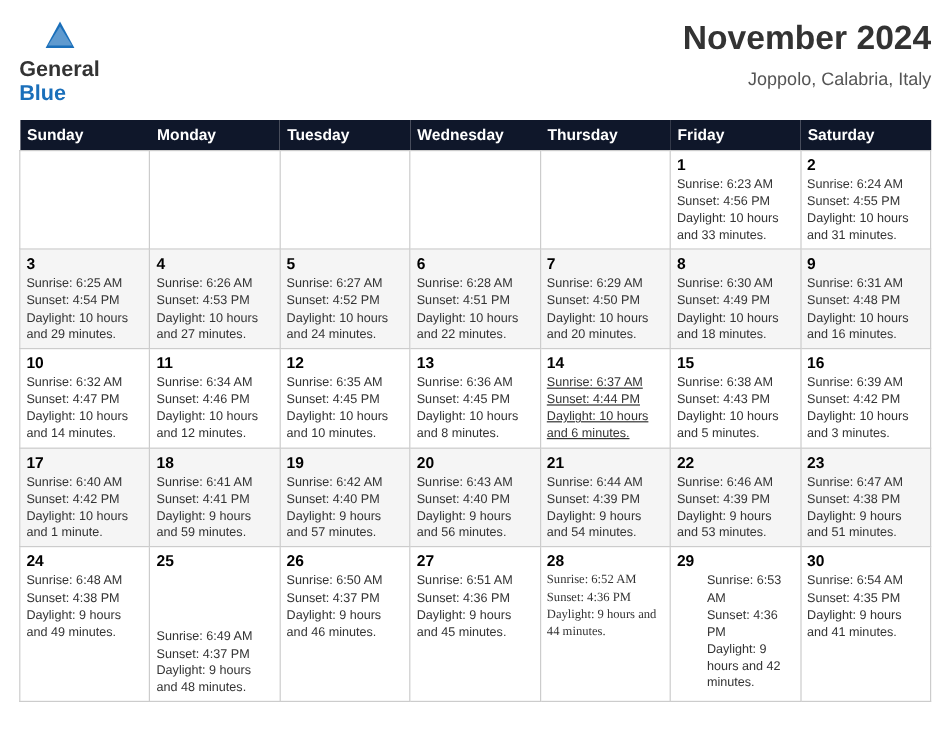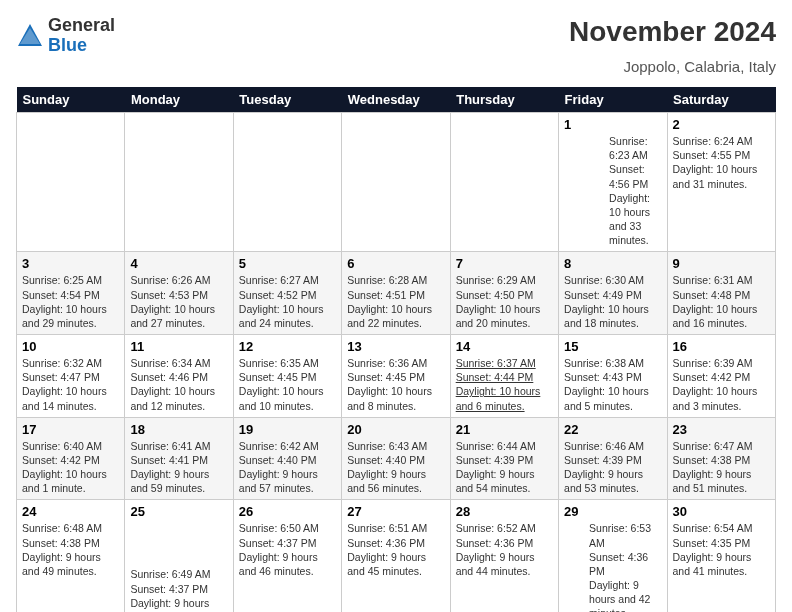--- a/index.html
+++ b/index.html
@@ -13,20 +13,21 @@
     .header {
       display: flex;
       justify-content: space-between;
       align-items: flex-start;
       margin-bottom: 12px;
     }
     .logo {
       display: flex;
       align-items: center;
       gap: 4px;
+      flex-direction: column;
     }
     .logo-text {
       font-size: 18px;
       font-weight: bold;
       line-height: 1.1;
     }
     .logo-general { color: #333; }
     .logo-blue { color: #1a6fba; }
     .logo-icon {
       width: 28px;
@@ -117,21 +118,21 @@
   </thead>
   <tbody id="calendar-body">
   <tr>
         <td class="empty-cell"></td>
         <td class="empty-cell"></td>
         <td class="empty-cell"></td>
         <td class="empty-cell"></td>
         <td class="empty-cell"></td>
         <td>
           <span class="day-num">1</span>
-          <div class="day-info" style="white-space: pre-line; margin-left: 45px;">Sunrise: 6:23 AM
+          <div class="day-info" style="white-space: pre-line;">Sunrise: 6:23 AM
 Sunset: 4:56 PM
 Daylight: 10 hours and 33 minutes.</div>
         </td>
         <td>
           <span class="day-num">2</span>
           <div class="day-info" style="white-space: pre-line;">Sunrise: 6:24 AM
 Sunset: 4:55 PM
 Daylight: 10 hours and 31 minutes.</div>
         </td>
       </tr>
@@ -287,21 +288,21 @@
 Daylight: 9 hours and 46 minutes.</div>
         </td>
         <td>
           <span class="day-num">27</span>
           <div class="day-info" style="white-space: pre-line;">Sunrise: 6:51 AM
 Sunset: 4:36 PM
 Daylight: 9 hours and 45 minutes.</div>
         </td>
         <td>
           <span class="day-num">28</span>
-          <div class="day-info" style="white-space: pre-line;">Sunrise: 6:52 AM
+          <div class="day-info" style="white-space: pre-line; font-family: Liberation Serif, serif;">Sunrise: 6:52 AM
 Sunset: 4:36 PM
 Daylight: 9 hours and 44 minutes.</div>
         </td>
         <td>
           <span class="day-num">29</span>
           <div class="day-info" style="white-space: pre-line; margin-left: 25px;">Sunrise: 6:53 AM
 Sunset: 4:36 PM
 Daylight: 9 hours and 42 minutes.</div>
         </td>
         <td>

